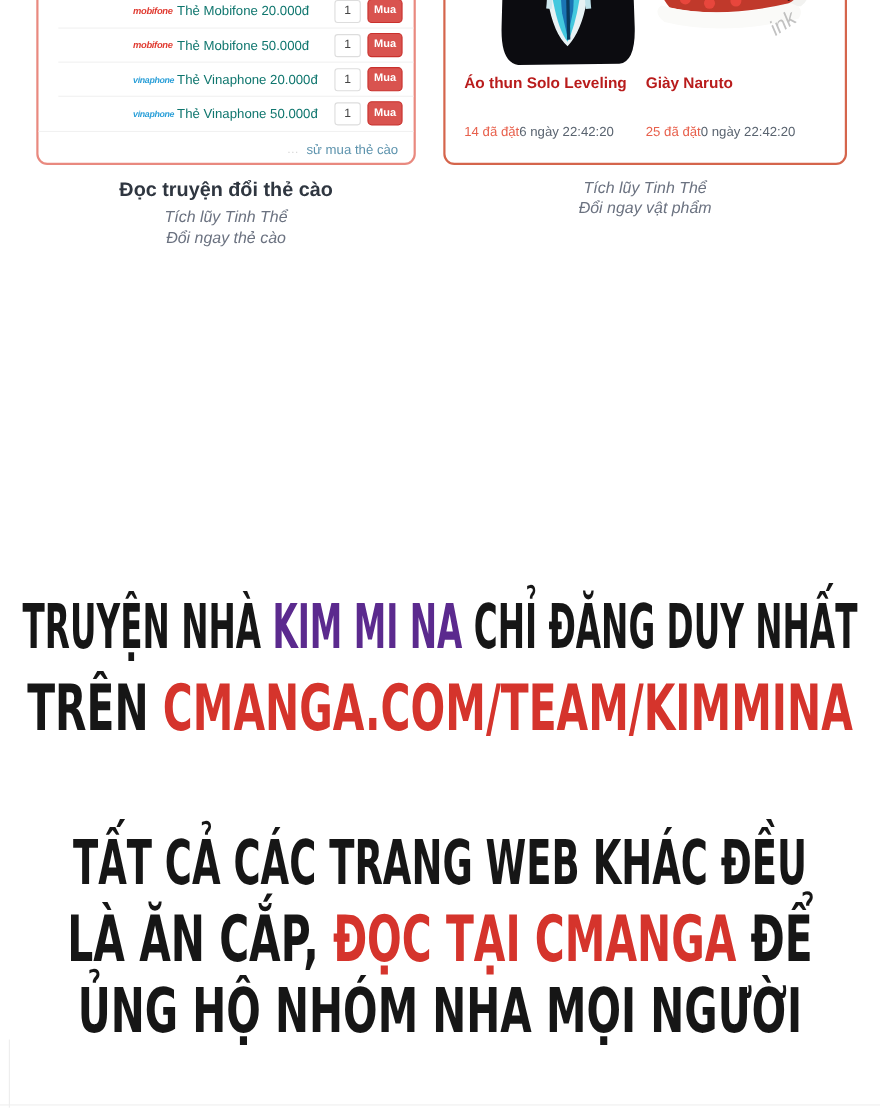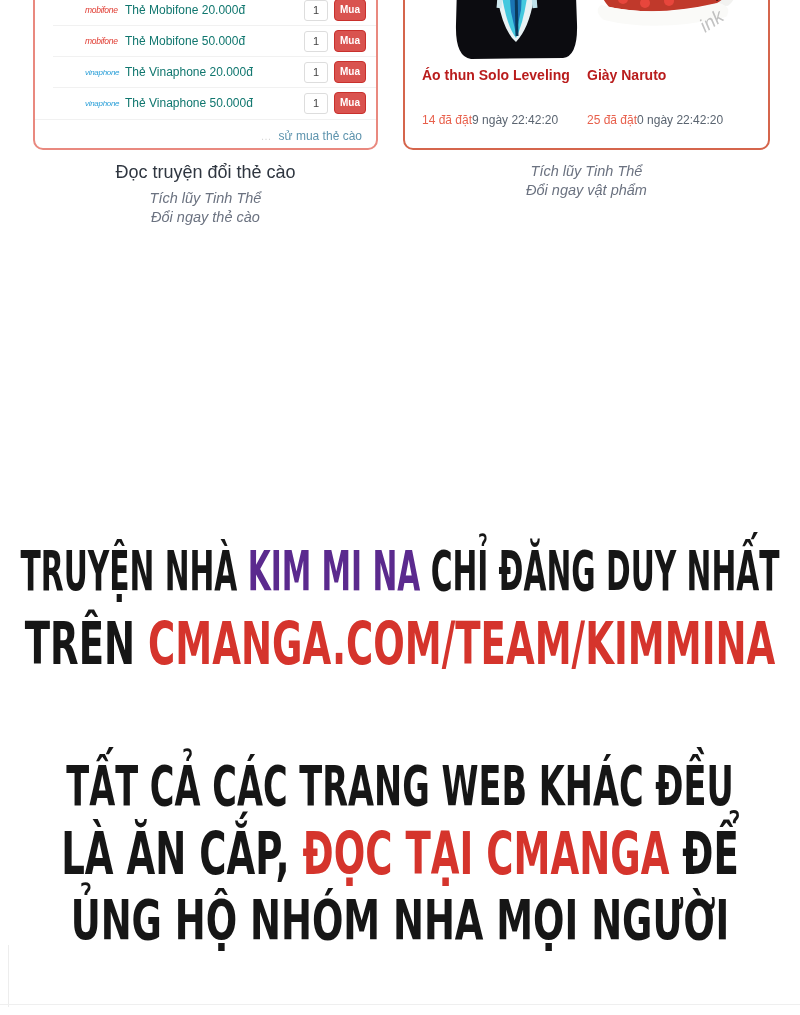--- a/index.html
+++ b/index.html
@@ -8,21 +8,21 @@
     font-family:"Liberation Sans","DejaVu Sans",sans-serif;
   }
 
   
   .card{position:absolute;background:#fff;border-radius:10px;box-sizing:border-box;}
   .card-left{left:33px;top:-14px;width:345px;height:164px;border:2px solid #e9897f;padding-top:7px;}
   .card-right{left:403px;top:-95px;width:367px;height:245px;border:2px solid #d5654c;}
 
   .shop-row{display:flex;align-items:center;height:30px;padding:0 10px 0 50px;box-sizing:border-box;}
   .row-divider{height:0;border-top:1px solid #f1f1f1;margin-left:18px;}
-  .brand{width:34px;font-style:italic;font-weight:400;font-size:8.5px;letter-spacing:-0.3px;white-space:nowrap;overflow:visible;flex:none;}
+  .brand{width:34px;font-style:italic;font-weight:700;font-size:8.5px;letter-spacing:-0.3px;white-space:nowrap;overflow:visible;flex:none;margin-left:36px;}
   .brand.mobifone{color:#e03a30;}
   .brand.vinaphone{color:#2a9fd8;font-size:8px;}
   .row-label{flex:1;font-size:12px;color:#0f766e;margin-left:6px;white-space:nowrap;}
   .qty-box{width:22px;height:19px;border:1px solid #ddd;border-radius:3px;background:#fff;
     font-size:11px;color:#444;text-align:center;line-height:19px;flex:none;}
   .buy-btn{width:30px;height:20px;margin-left:6px;background:#d9534f;border:1px solid #c9302c;border-radius:4px;
     color:#fff;font-size:10px;font-weight:700;text-align:center;line-height:19px;flex:none;cursor:pointer;}
   .shop-footer{display:flex;justify-content:flex-end;align-items:center;height:31px;border-top:1px solid #f1f1f1;
     padding:0 14px;margin-top:1px;}
   .faint-dots{color:#d7d7d7;font-size:11px;margin-right:7px;}
@@ -35,21 +35,21 @@
   .product-img{position:absolute;}
   .product-name{position:absolute;top:160px;left:0;right:0;font-size:14px;font-weight:600;color:#b91c1c;white-space:nowrap;}
   .product-stats{position:absolute;top:182px;left:0;right:0;display:flex;font-size:12px;margin-top:24px;}
   .ordered{color:#e8604c;}
   .countdown{color:#5a6470;}
 
   
   .caption{position:absolute;top:162px;text-align:center;}
   .caption.left{left:33px;width:345px;}
   .caption.right{left:403px;width:367px;}
-  .caption-title{font-size:18px;font-weight:400;color:#2f3640;margin-bottom:6px;}
+  .caption-title{font-size:18px;font-weight:700;color:#2f3640;margin-bottom:6px;}
   .caption-sub{font-size:14.5px;color:#6b7280;line-height:19px;font-style:italic;}
 
   
   .bline{position:absolute;left:50%;white-space:nowrap;font-weight:800;color:#161616;
     font-family:"DejaVu Sans","Liberation Sans",sans-serif;}
   .b1{top:538px;font-size:56px;transform:translateX(-50%) scaleX(0.53);}
   .b2{top:610px;font-size:58px;transform:translateX(-50%) scaleX(0.64);}
   .b3{top:753px;font-size:56px;transform:translateX(-50%) scaleX(0.60);}
   .b4{top:820px;font-size:58px;transform:translateX(-50%) scaleX(0.64);}
   .b5{top:887px;font-size:56px;transform:translateX(-50%) scaleX(0.66);}
@@ -110,21 +110,21 @@
       <path d="M64 4 Q38 40 45 82 Q50 118 64 130 Q79 114 83 78 Q88 36 64 4" fill="#e8f2f4"></path>
       <path d="M62 8 Q43 48 51 90 Q56 116 64 126 Q71 112 75 86 Q81 42 62 8" fill="#43c8de"></path>
       <path d="M63 18 Q55 60 59 100 L64 122 L69 98 Q72 56 63 18" fill="#1a74b4"></path>
       <path d="M63 28 L65 124" stroke="#0a3a5c" stroke-width="3" fill="none"></path>
       <path d="M40 48 Q50 70 47 96" stroke="#cfe8ee" stroke-width="5" fill="none"></path>
       <path d="M89 46 Q80 70 83 96" stroke="#bfe2ea" stroke-width="5" fill="none"></path>
     </svg>
     <div class="product-name">Áo thun Solo Leveling</div>
     <div class="product-stats">
       <span class="ordered">14 đã đặt</span>
-      <span class="countdown">9 ngày 22:42:20</span>
+      <span class="countdown">6 ngày 22:42:20</span>
     </div>
   </div>
 
   <div class="product-col c2">
     <svg class="product-img" style="left:0px;top:8px;" width="165" height="148" viewBox="0 0 165 148">
       <path d="M28 0 L160 0 L152 52 L52 36 Z" fill="#150a0a"></path>
       <path d="M118 0 L165 0 L165 40 L126 46 Z" fill="#7e1216"></path>
       <g transform="rotate(14 110 50)">
         <path d="M48 72 Q100 88 150 64 Q158 72 150 82 Q96 100 44 84 Z" fill="#f2f2f0"></path>
         <path d="M52 36 Q90 16 118 30 Q148 44 150 64 Q100 88 48 72 Q42 52 52 36" fill="#a91f24"></path>

